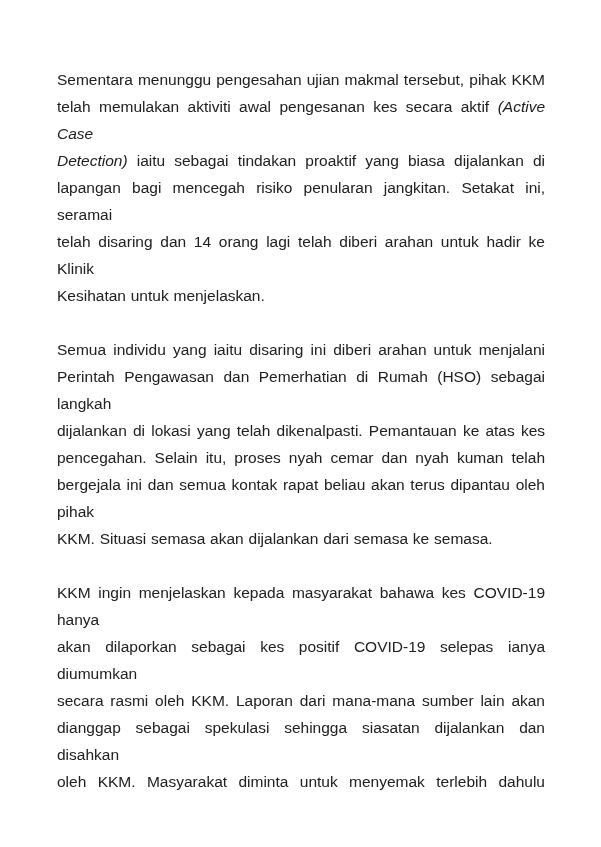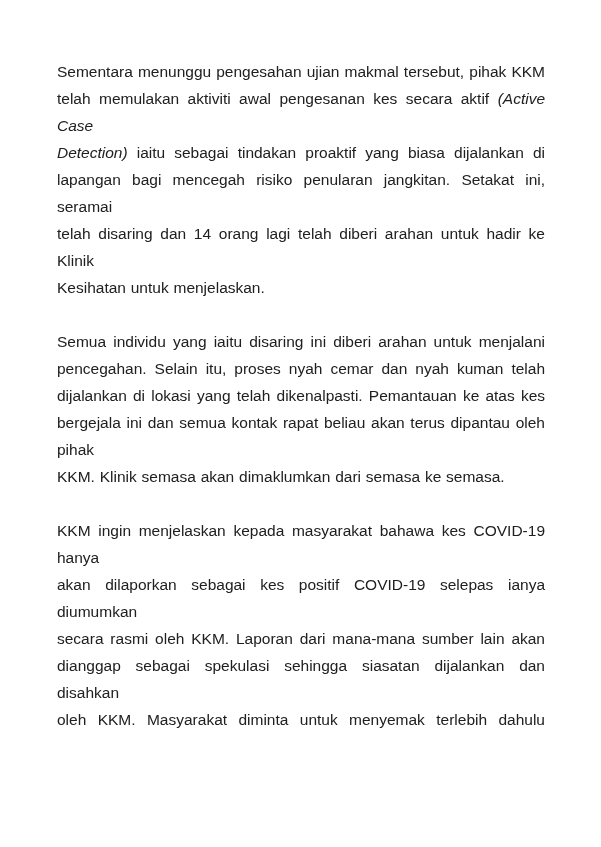--- a/index.html
+++ b/index.html
@@ -12,21 +12,21 @@
     width: 601px;
     height: 847px;
     box-sizing: border-box;
     background: #ffffff;
     padding: 50px 56px 0 57px;
     overflow: hidden;
     font-family: "Liberation Sans", "DejaVu Sans", sans-serif;
     color: #202020;
   }
   .para {
-    margin: 8px 0 27px 0;
+    margin: 16px 0 27px 0;
     font-size: 15.5px;
     line-height: 27px;
     word-spacing: 0.5px;
   }
   .line {
     text-align: justify;
     text-align-last: justify;
     white-space: normal;
   }
   .line.last {
@@ -44,24 +44,25 @@
       <div class="para">
         <div class="line"><span class="seg-normal">Sementara menunggu pengesahan ujian makmal tersebut, pihak KKM</span></div>
         <div class="line"><span class="seg-normal">telah memulakan aktiviti awal pengesanan kes secara aktif </span><span class="seg-italic">(Active Case</span></div>
         <div class="line"><span class="seg-italic">Detection)</span><span class="seg-normal"> iaitu sebagai tindakan proaktif yang biasa dijalankan di</span></div>
         <div class="line"><span class="seg-normal">lapangan bagi mencegah risiko penularan jangkitan. Setakat ini, seramai</span></div>
         <div class="line"><span class="seg-normal">telah disaring dan 14 orang lagi telah diberi arahan untuk hadir ke Klinik</span></div>
         <div class="line last"><span class="seg-normal">Kesihatan untuk menjelaskan.</span></div>
       </div>
       <div class="para">
         <div class="line"><span class="seg-normal">Semua individu yang iaitu disaring ini diberi arahan untuk menjalani</span></div>
+        <div class="line"><span class="seg-normal">Perintah Pengawasan dan Pemerhatian di Rumah (HSO) sebagai langkah</span></div>
+        <div class="line"><span class="seg-normal">dijalankan di lokasi yang telah dikenalpasti. Pemantauan ke atas kes</span></div>
         <div class="line"><span class="seg-normal">pencegahan. Selain itu, proses nyah cemar dan nyah kuman telah</span></div>
-        <div class="line"><span class="seg-normal">dijalankan di lokasi yang telah dikenalpasti. Pemantauan ke atas kes</span></div>
         <div class="line"><span class="seg-normal">bergejala ini dan semua kontak rapat beliau akan terus dipantau oleh pihak</span></div>
-        <div class="line last"><span class="seg-normal">KKM. Klinik semasa akan dimaklumkan dari semasa ke semasa.</span></div>
+        <div class="line last"><span class="seg-normal">KKM. Situasi semasa akan dijalankan dari semasa ke semasa.</span></div>
       </div>
       <div class="para">
         <div class="line"><span class="seg-normal">KKM ingin menjelaskan kepada masyarakat bahawa kes COVID-19 hanya</span></div>
         <div class="line"><span class="seg-normal">akan dilaporkan sebagai kes positif COVID-19 selepas ianya diumumkan</span></div>
         <div class="line"><span class="seg-normal">secara rasmi oleh KKM. Laporan dari mana-mana sumber lain akan</span></div>
         <div class="line"><span class="seg-normal">dianggap sebagai spekulasi sehingga siasatan dijalankan dan disahkan</span></div>
         <div class="line"><span class="seg-normal">oleh KKM. Masyarakat diminta untuk menyemak terlebih dahulu</span></div>
       </div>
     </div>
 </main>

